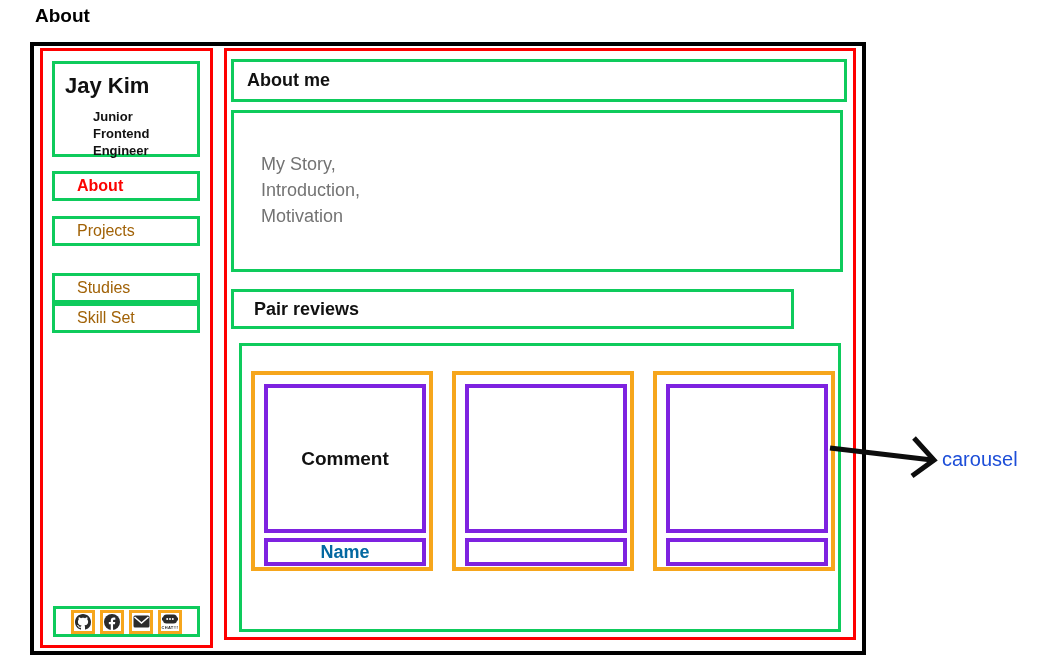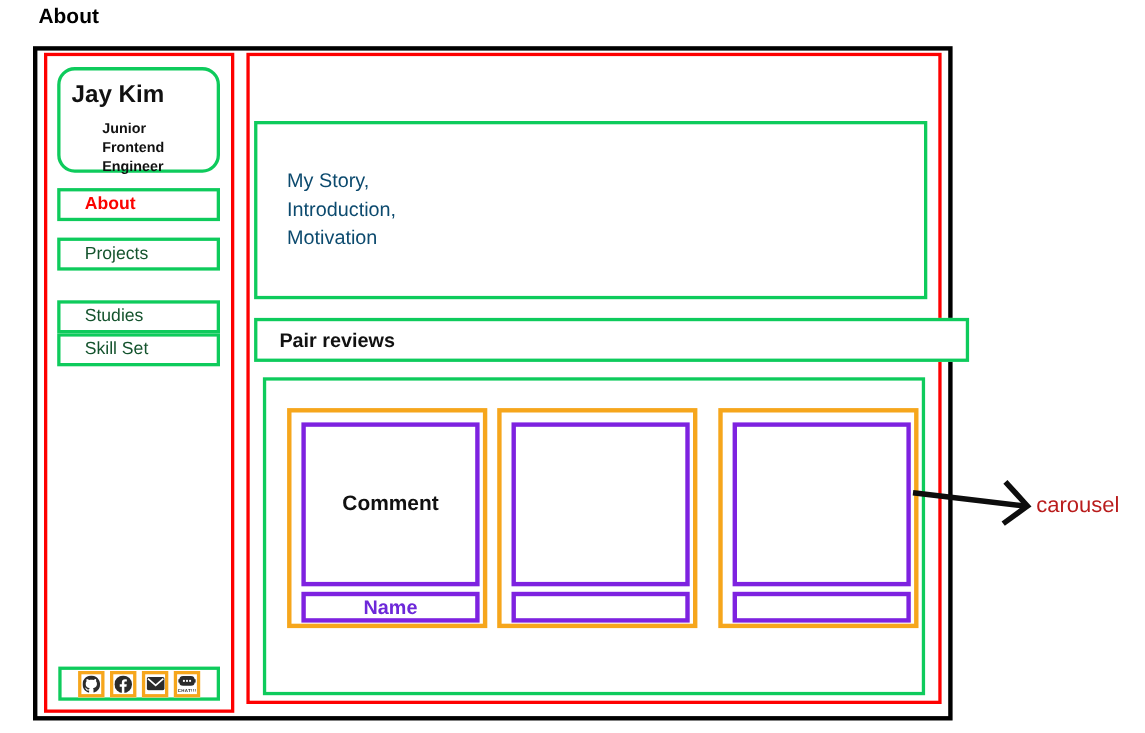--- a/index.html
+++ b/index.html
@@ -10,59 +10,59 @@
   .page-title { position: absolute; left: 35px; top: 5px; font-size: 19px; font-weight: bold; color: #000; }
 
   .outer-frame { position: absolute; left: 30px; top: 42px; width: 836px; height: 613px; border: 4px solid #000; background: #fff; }
 
   
   .sidebar-frame { position: absolute; left: 40px; top: 48px; width: 173px; height: 600px; border: 3px solid #fe0000; background: #fff; }
   .main-frame    { position: absolute; left: 224px; top: 48px; width: 632px; height: 592px; border: 3px solid #fe0000; background: #fff; }
 
   .gbox { border: 3px solid #0ecb5c; background: #fff; }
 
-  .profile-card { position: absolute; left: 52px; top: 61px; width: 148px; height: 96px; padding: 9px 8px 0 10px; border-radius: 16px; }
+  .profile-card { position: absolute; left: 52px; top: 61px; width: 148px; height: 96px; padding: 9px 8px 0 10px; }
   .profile-name { font-size: 22px; font-weight: bold; line-height: 1.15; }
   .profile-role { margin-top: 11px; font-size: 13px; font-weight: bold; line-height: 1.28; white-space: pre-line; margin-left: 28px; }
 
   .nav-item { position: absolute; left: 52px; width: 148px; height: 30px; border: 3px solid #0ecb5c; background: #fff;
-              display: flex; align-items: center; padding-left: 22px; font-size: 16px; color: #14532d; cursor: pointer; }
+              display: flex; align-items: center; padding-left: 22px; font-size: 16px; color: #a16207; cursor: pointer; }
   .nav-item.active { color: #fb0300; font-weight: bold; }
   .nav-about    { top: 171px; }
   .nav-projects { top: 216px; }
   .nav-studies  { top: 273px; }
   .nav-skillset { top: 303px; text-align: center; }
   .nav-contact  { top: 348px; }
 
   .social-box { position: absolute; left: 53px; top: 606px; width: 147px; height: 31px;
                 display: flex; align-items: center; justify-content: center; gap: 5px; }
   .icon-chip { width: 24px; height: 24px; border: 3px solid #f6a61c; background: #fff;
                display: flex; flex-direction: column; align-items: center; justify-content: center; cursor: pointer; }
   .icon-chip svg { display: block; }
   .chat-caption { font-size: 4px; font-weight: bold; letter-spacing: 0.3px; color: #2b2b2b; line-height: 1; margin-top: 1px; }
 
   .section-heading { position: absolute; left: 231px; width: 616px; height: 43px; padding-left: 13px;
                      display: flex; align-items: center; font-size: 18px; font-weight: bold; color: #111; }
   .heading-about   { top: 59px; }
-  .heading-reviews { top: 289px; height: 40px; width: 650px; padding-left: 20px; }
+  .heading-reviews { top: 289px; height: 40px; width: 563px; padding-left: 20px; }
 
   .about-body { position: absolute; left: 231px; top: 110px; width: 612px; height: 162px;
-                padding: 38px 0 0 27px; font-size: 18px; line-height: 26px; white-space: pre-line; color: #0c4a6e; }
+                padding: 38px 0 0 27px; font-size: 18px; line-height: 26px; white-space: pre-line; color: #737373; }
 
   .carousel-box { position: absolute; left: 239px; top: 343px; width: 602px; height: 289px; }
 
   .review-card { position: absolute; top: 371px; width: 182px; height: 200px; border: 4px solid #f6a61c; background: #fff; }
-  .card-1 { left: 261px; } .card-2 { left: 452px; } .card-3 { left: 653px; }
+  .card-1 { left: 251px; } .card-2 { left: 452px; } .card-3 { left: 653px; }
   .comment-box { position: absolute; left: 9px; top: 9px; width: 162px; height: 149px; border: 4px solid #7e22e0; background: #fff;
                  display: flex; align-items: center; justify-content: center; font-size: 19px; font-weight: bold; color: #111; }
   .name-box { position: absolute; left: 9px; top: 163px; width: 162px; height: 28px; border: 4px solid #7e22e0; background: #fff;
-              display: flex; align-items: center; justify-content: center; font-size: 18px; font-weight: bold; color: #6d28d9; }
+              display: flex; align-items: center; justify-content: center; font-size: 18px; font-weight: bold; color: #0369a1; }
 
   .arrow-svg { position: absolute; left: 826px; top: 432px; z-index: 10; }
-  .carousel-label { position: absolute; left: 942px; top: 448px; font-size: 20px; color: #b91c1c; z-index: 10; }
+  .carousel-label { position: absolute; left: 942px; top: 448px; font-size: 20px; color: #1d4ed8; z-index: 10; }
 </style>
 </head>
 <body>
 
 <div class="canvas">
 
   <div class="page-title">About</div>
 
   <div class="outer-frame"></div>
 
@@ -105,20 +105,21 @@
         <circle cx="5.2" cy="5" r="1" fill="#fff"></circle>
         <circle cx="8" cy="5" r="1" fill="#fff"></circle>
         <circle cx="10.8" cy="5" r="1" fill="#fff"></circle>
       </svg>
       <div class="chat-caption">CHAT!!!</div>
     </div>
   </div>
 
   <div class="main-frame"></div>
 
+  <div class="section-heading heading-about gbox">About me</div>
 
   <div class="about-body gbox">My Story,
 Introduction,
 Motivation</div>
 
   <div class="section-heading heading-reviews gbox">Pair reviews</div>
 
   <div class="carousel-box gbox"></div>
 
   <div class="review-card card-1">

